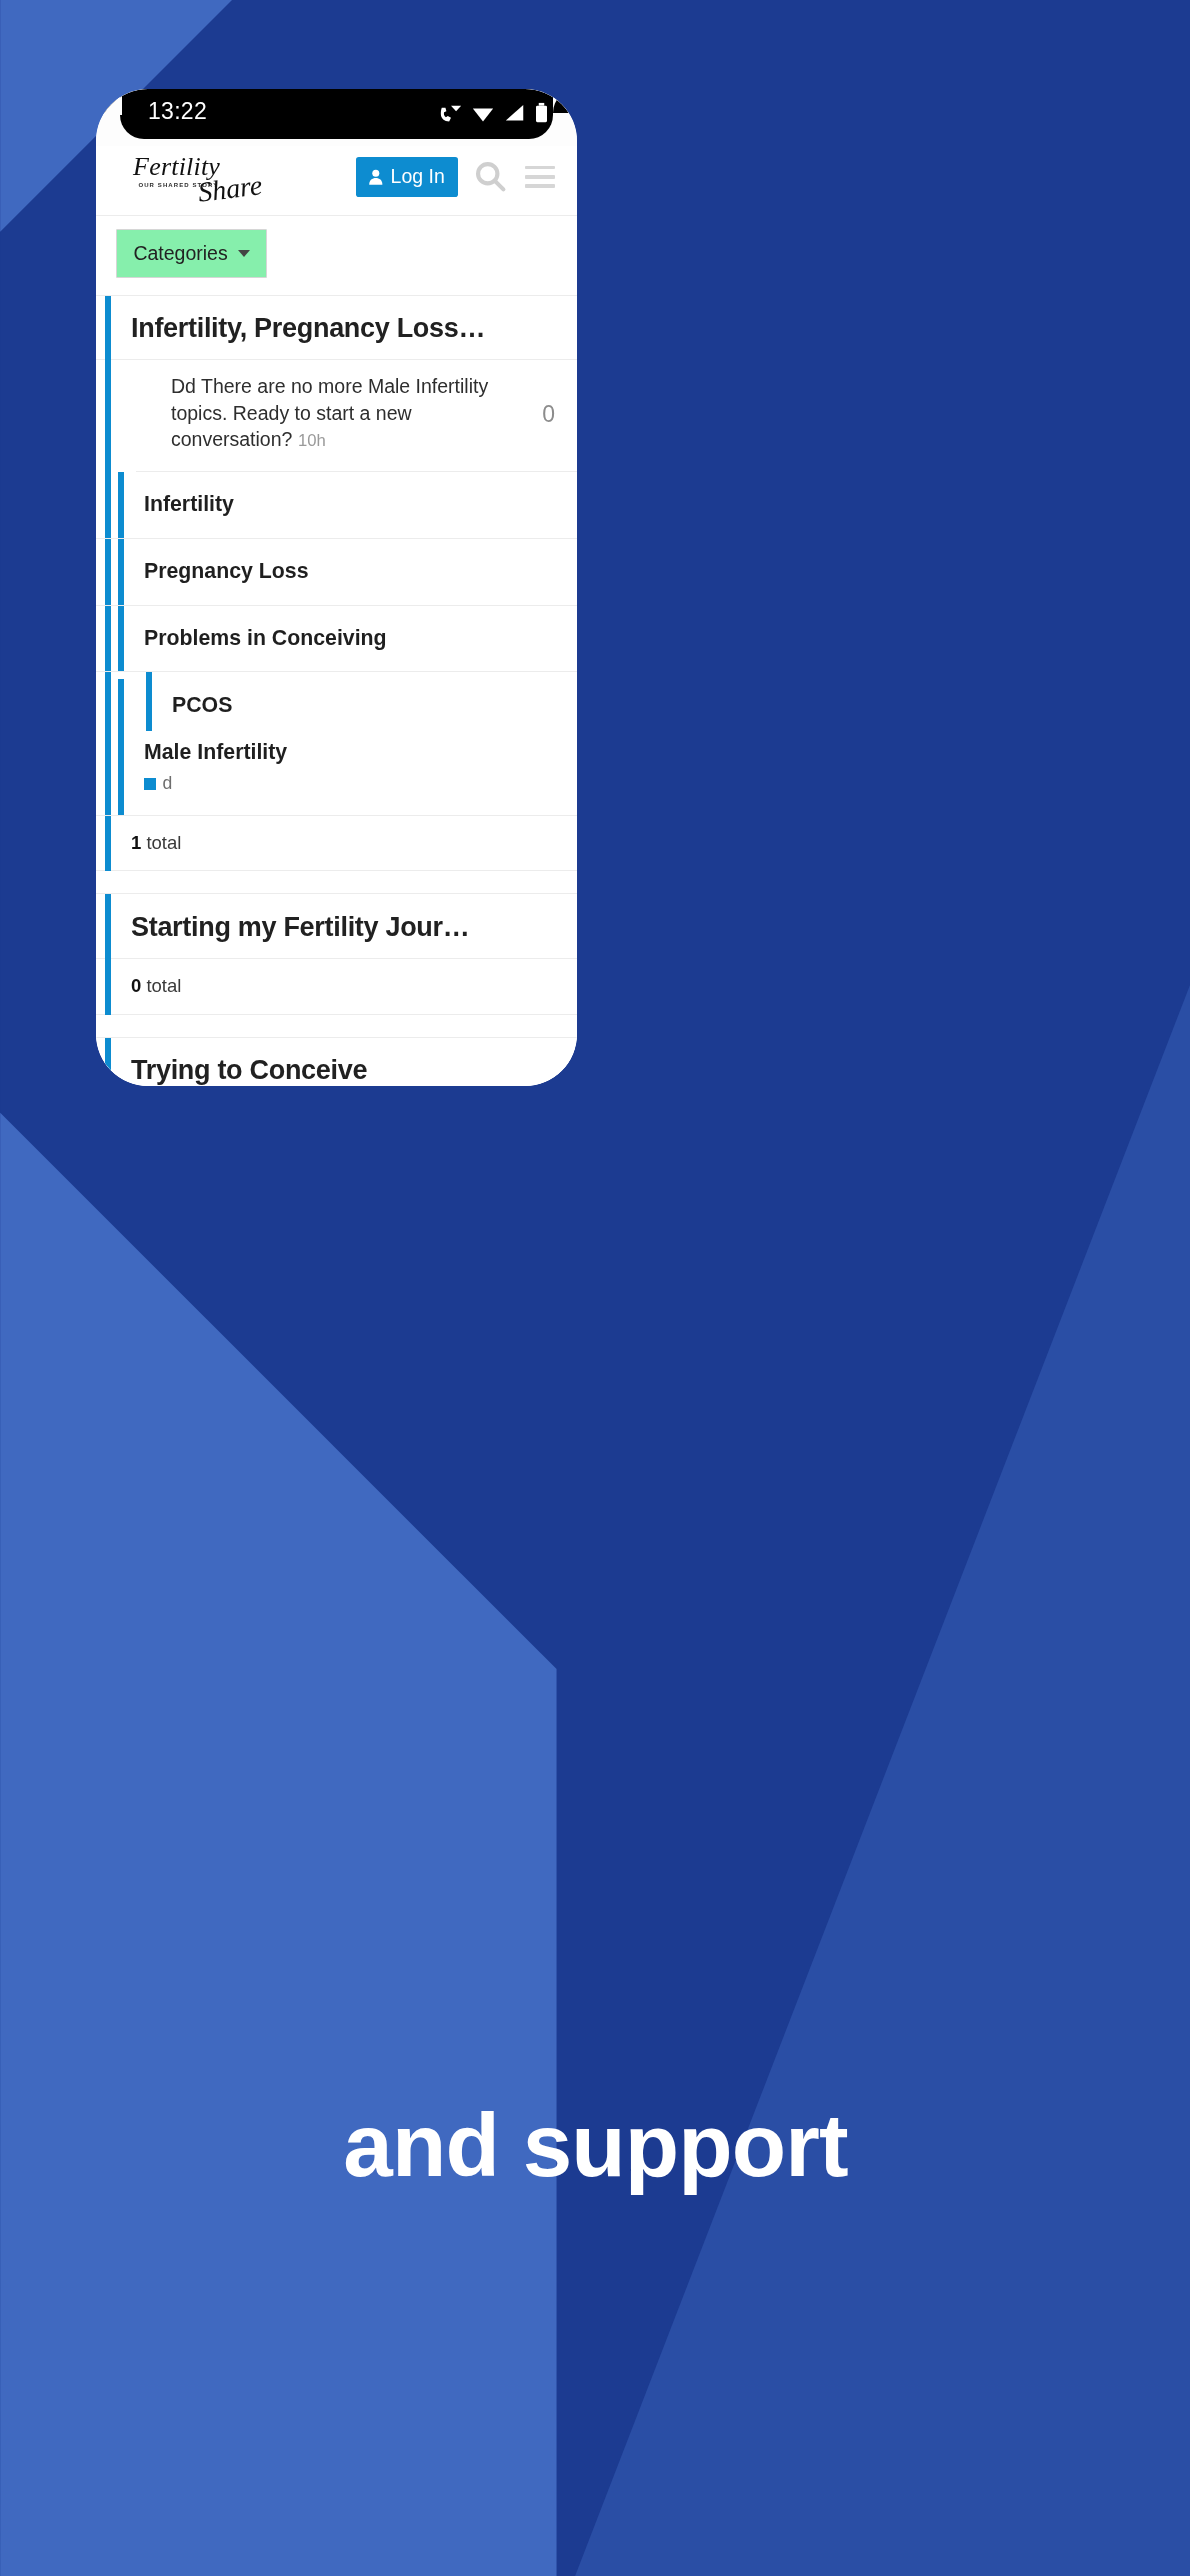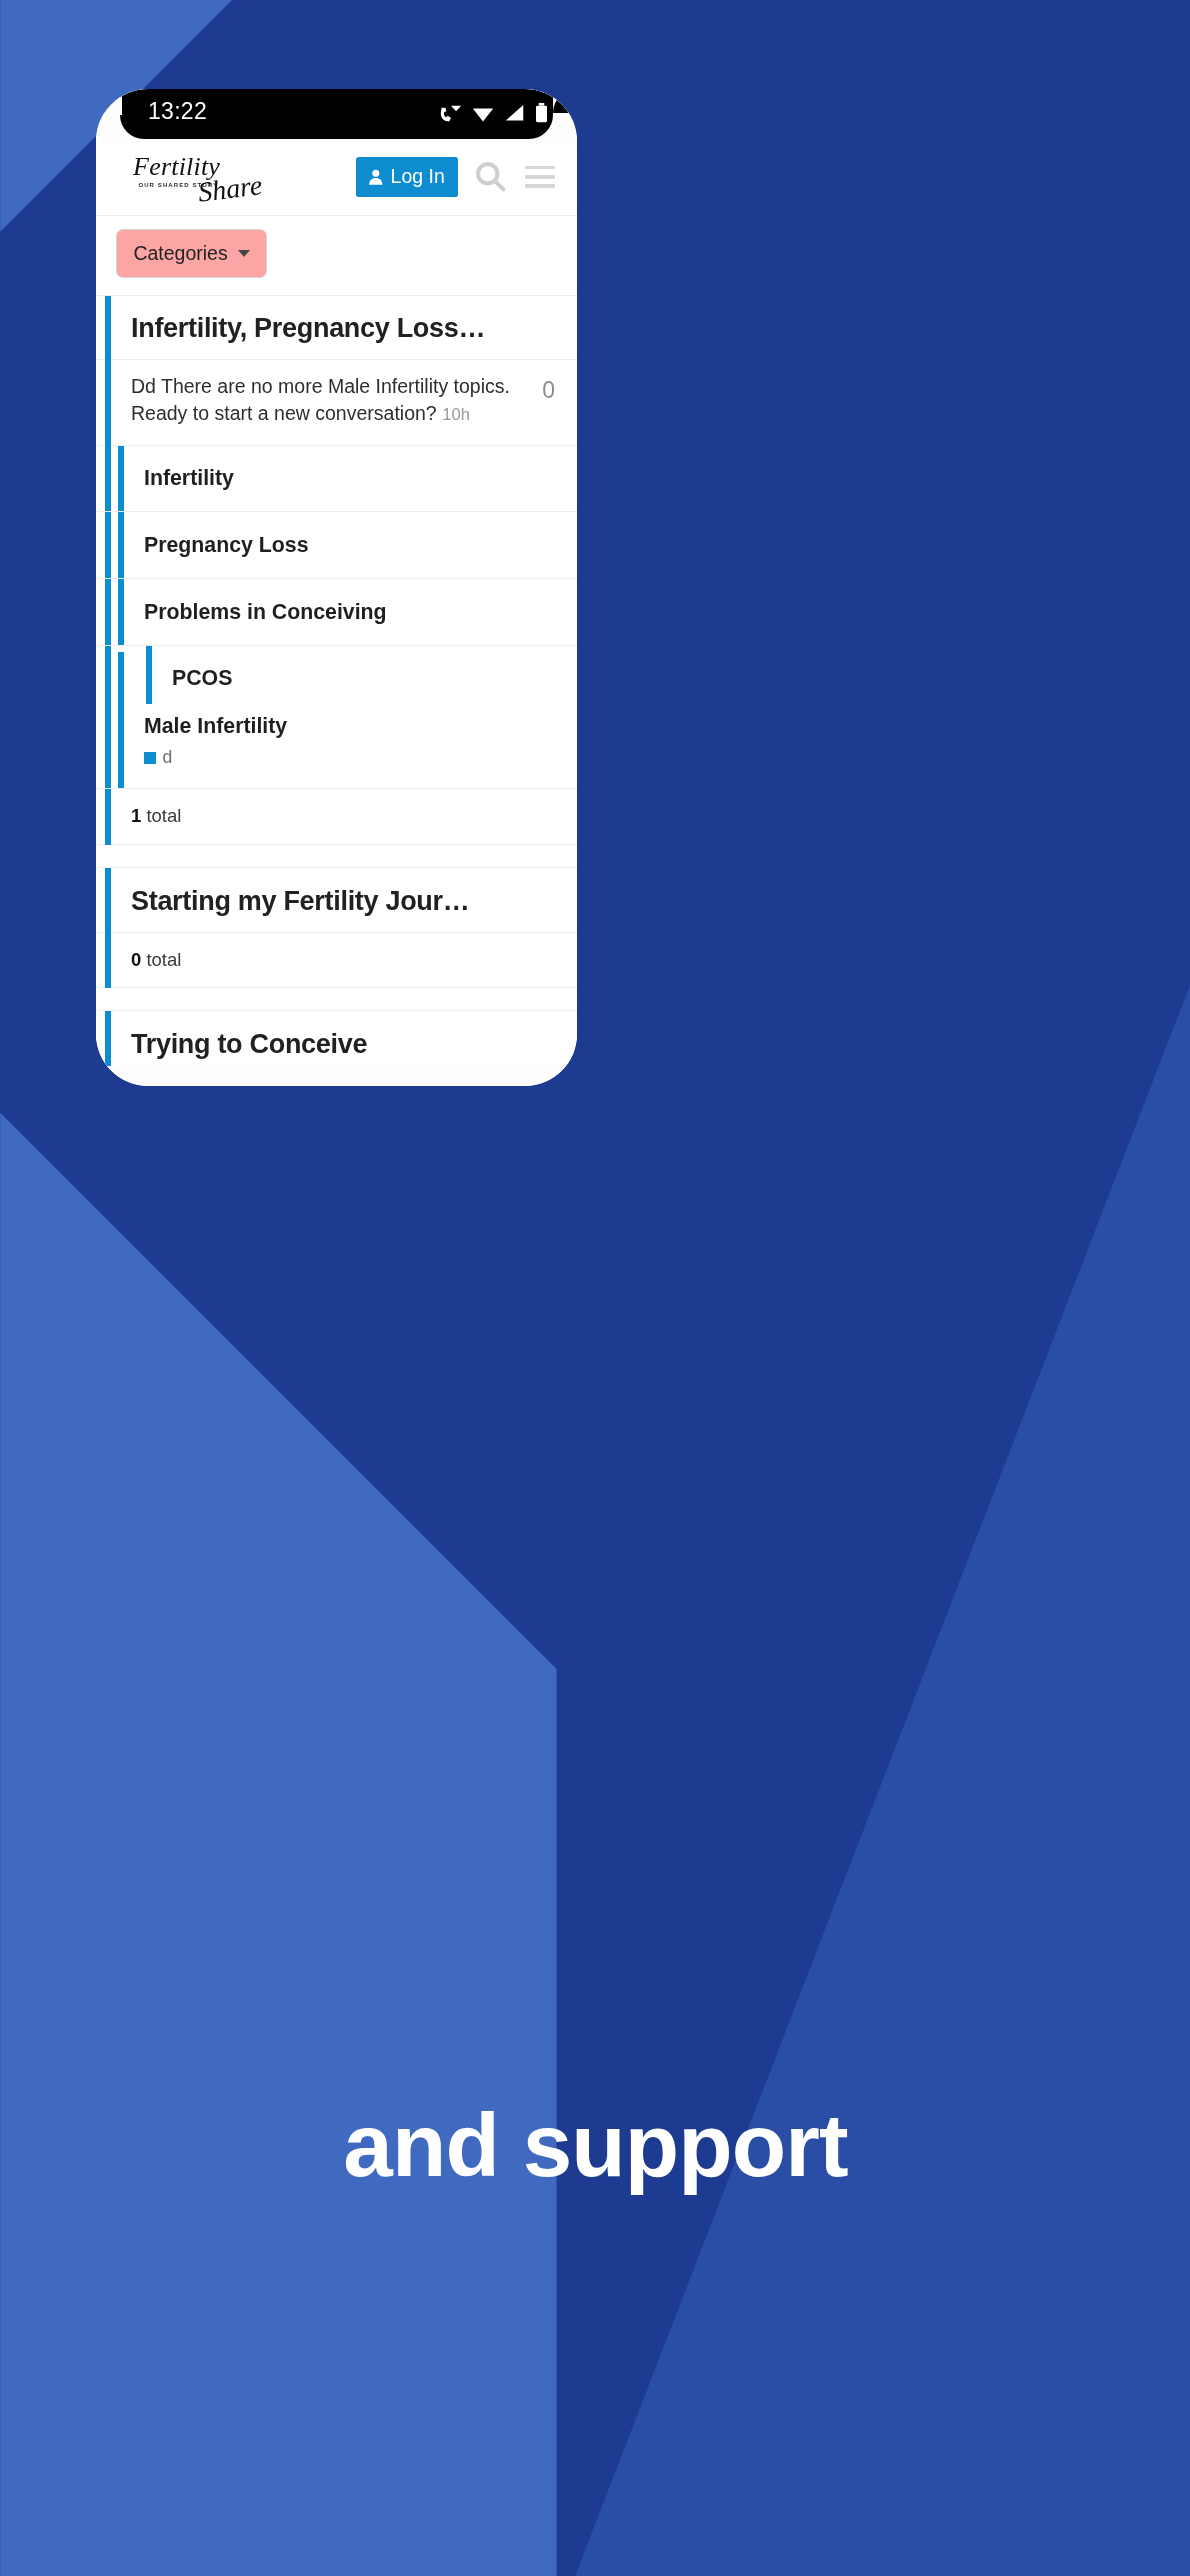--- a/index.html
+++ b/index.html
@@ -104,22 +104,22 @@
   }
   .login-btn svg { display:block; }
   .search-ic { cursor:pointer; display:block; }
   .burger { display:flex; flex-direction:column; gap:5.6px; cursor:pointer; padding:1.9px; }
   .burger span { display:block; width:30px; height:3.7px; background:#d6d6d6; border-radius:0.9px; }
 
   
   .cat-bar { padding:13px 0 16.7px 20.4px; background:#fff; }
   .cat-btn {
     display:inline-flex; align-items:center; gap:10.2px;
-    border:0.9px solid #d6d6d6; border-radius:7px;
-    background:#fca5a5; padding:12px 16px;
+    border:0.9px solid #d6d6d6; border-radius:1px;
+    background:#86efac; padding:12px 16px;
     font-size:19.5px; color:#222; cursor:pointer;
   }
   .caret {
     width:0;height:0;border-left:6.5px solid transparent;
     border-right:6.5px solid transparent;border-top:7.4px solid #444;
   }
 
   
   .feed { background:#fff; }
   .card { position:relative; border-top:0.9px solid #ececec; }
@@ -129,23 +129,24 @@
   .card-head {
     padding:17.6px 22px 15px 35px;
     border-bottom:0.9px solid #ececec;
     display:flex; align-items:flex-start;text-align:center;
   }
   .card-title {
     font-size:27px; font-weight:bold; color:#212121;
     line-height:1.15; letter-spacing:-0.3px;
   }
   .post-row {
-    display:flex; align-items:flex-start;
+    display:flex; align-items:center;
     padding:13px 22px 18.5px 35px;
     border-bottom:0.9px solid #ececec;
+    margin-left:40px;
   }
   .post-body {
     flex:1; font-size:19.5px; color:#2e2e2e; line-height:1.35; padding-right:16.7px;
   }
   .post-time { color:#9a9a9a; font-size:16.7px; margin-left:5.6px; }
   .post-count { color:#8c8c8c; font-size:23px; padding-top:3.7px; }
 
   .sub { position:relative; padding:20.4px 22px 20.4px 48px; border-bottom:0.9px solid #ececec; }
   .sub-accent { position:absolute; left:22px; top:0; bottom:0; width:5.6px; background:#0d8cd0; }
   .sub-title { font-size:21.3px; font-weight:bold; color:#1f1f1f; }

